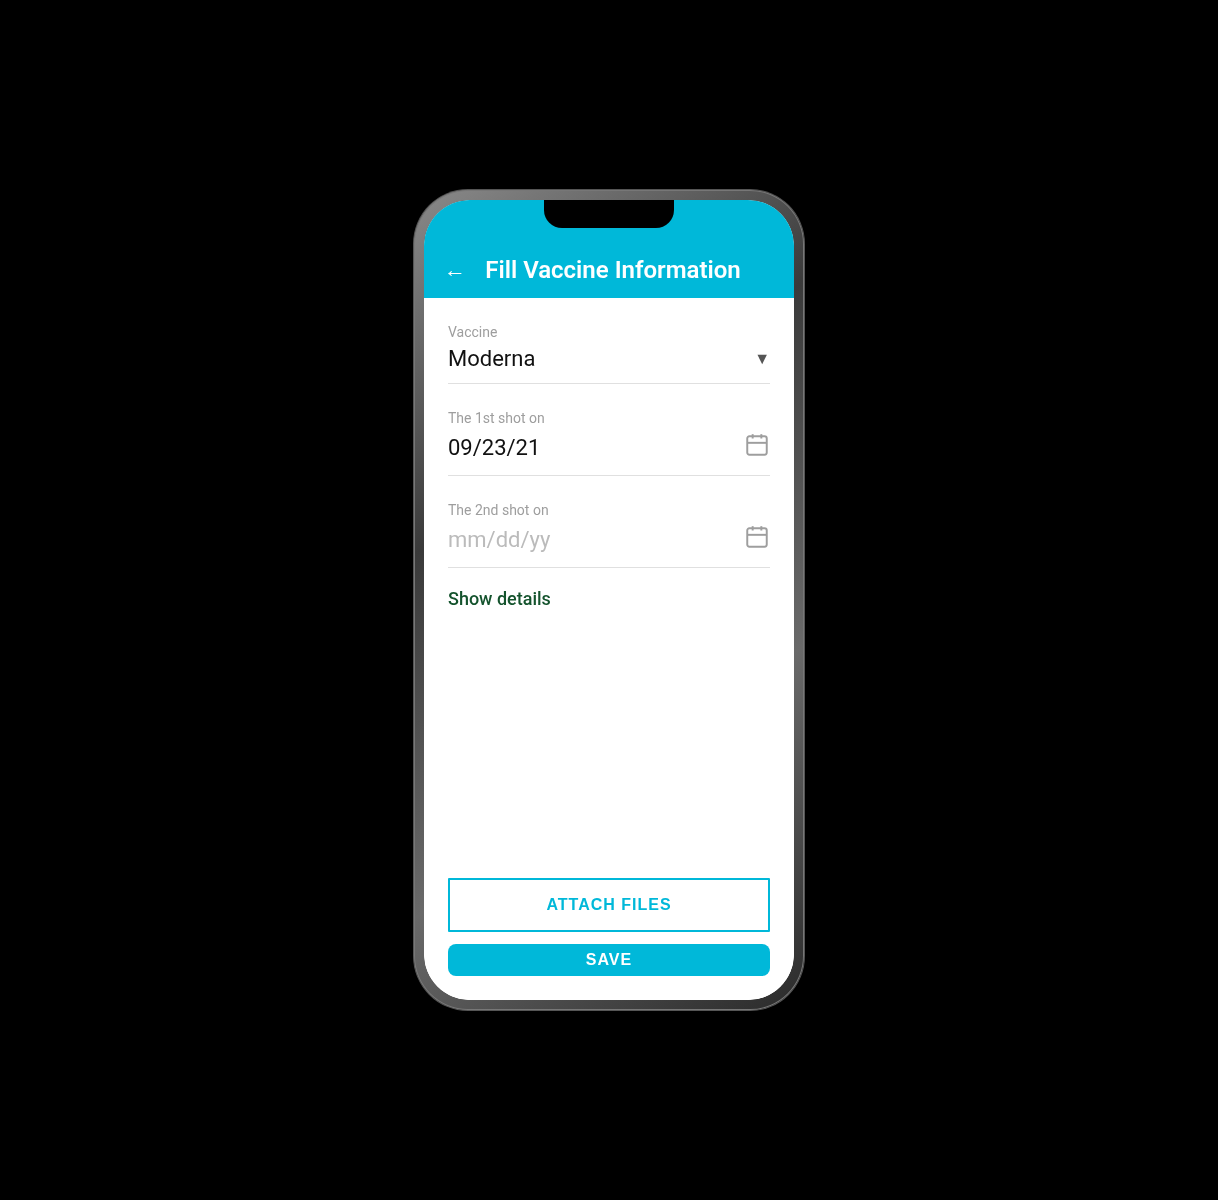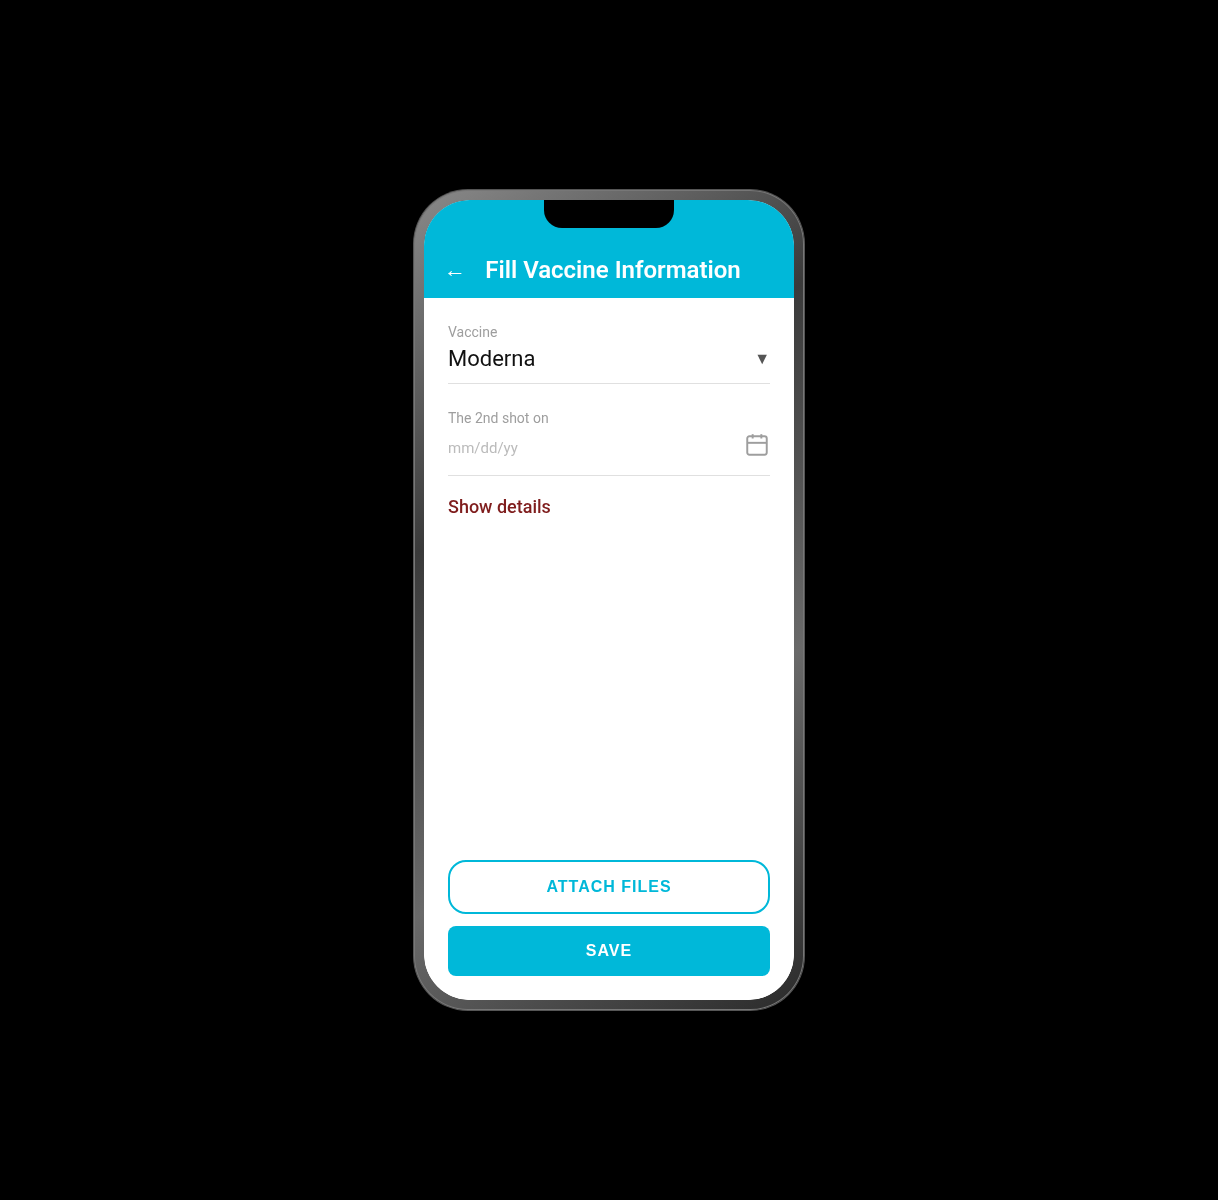--- a/index.html
+++ b/index.html
@@ -121,38 +121,38 @@
       justify-content: space-between;
     }
 
     .field-value {
       font-size: 22px;
       color: #111;
       font-weight: 400;
     }
 
     .field-placeholder {
-      font-size: 15px;
+      font-size: 22px;
       color: #bbb;
       font-weight: 400;
     }
 
     .dropdown-arrow {
       color: #555;
       font-size: 16px;
     }
 
     .calendar-icon {
       color: #9e9e9e;
       font-size: 20px;
     }
 
     
     .show-details {
-      color: #7f1d1d;
+      color: #14532d;
       font-size: 18px;
       font-weight: 500;
       padding: 20px 0;
       cursor: pointer;
       text-decoration: none;
       display: inline-block;
     }
 
     
     .spacer { flex: 1; }
@@ -164,32 +164,32 @@
       flex-direction: column;
       gap: 12px;
       background: #fff;
     }
 
     .btn-attach {
       width: 100%;
       padding: 16px;
       background: #fff;
       border: 2px solid #00b8d9;
-      border-radius: 18px;
+      border-radius: 1px;
       color: #00b8d9;
       font-size: 16px;
       font-weight: 700;
       letter-spacing: 1px;
       cursor: pointer;
       text-align: center;
     }
 
     .btn-save {
       width: 100%;
-      padding: 16px;
+      padding: 7px;
       background: #00b8d9;
       border: none;
       border-radius: 8px;
       color: #fff;
       font-size: 16px;
       font-weight: 700;
       letter-spacing: 1px;
       cursor: pointer;
       text-align: center;
     }
@@ -219,20 +219,34 @@
       <div class="content">
 
         <div class="field-group">
           <div class="field-label">Vaccine</div>
           <div class="field-row">
             <span class="field-value">Moderna</span>
             <span class="dropdown-arrow">▼</span>
           </div>
         </div>
 
+        <div class="field-group">
+          <div class="field-label">The 1st shot on</div>
+          <div class="field-row">
+            <span class="field-value">09/23/21</span>
+            <span class="calendar-icon">
+              <svg class="cal-svg" viewBox="0 0 24 24" fill="none" stroke="#9e9e9e" stroke-width="1.8">
+                <rect x="3" y="4" width="18" height="17" rx="2" ry="2"></rect>
+                <line x1="16" y1="2" x2="16" y2="6"></line>
+                <line x1="8" y1="2" x2="8" y2="6"></line>
+                <line x1="3" y1="10" x2="21" y2="10"></line>
+              </svg>
+            </span>
+          </div>
+        </div>
 
         <div class="field-group">
           <div class="field-label">The 2nd shot on</div>
           <div class="field-row">
             <span class="field-placeholder">mm/dd/yy</span>
             <span class="calendar-icon">
               <svg class="cal-svg" viewBox="0 0 24 24" fill="none" stroke="#9e9e9e" stroke-width="1.8">
                 <rect x="3" y="4" width="18" height="17" rx="2" ry="2"></rect>
                 <line x1="16" y1="2" x2="16" y2="6"></line>
                 <line x1="8" y1="2" x2="8" y2="6"></line>

